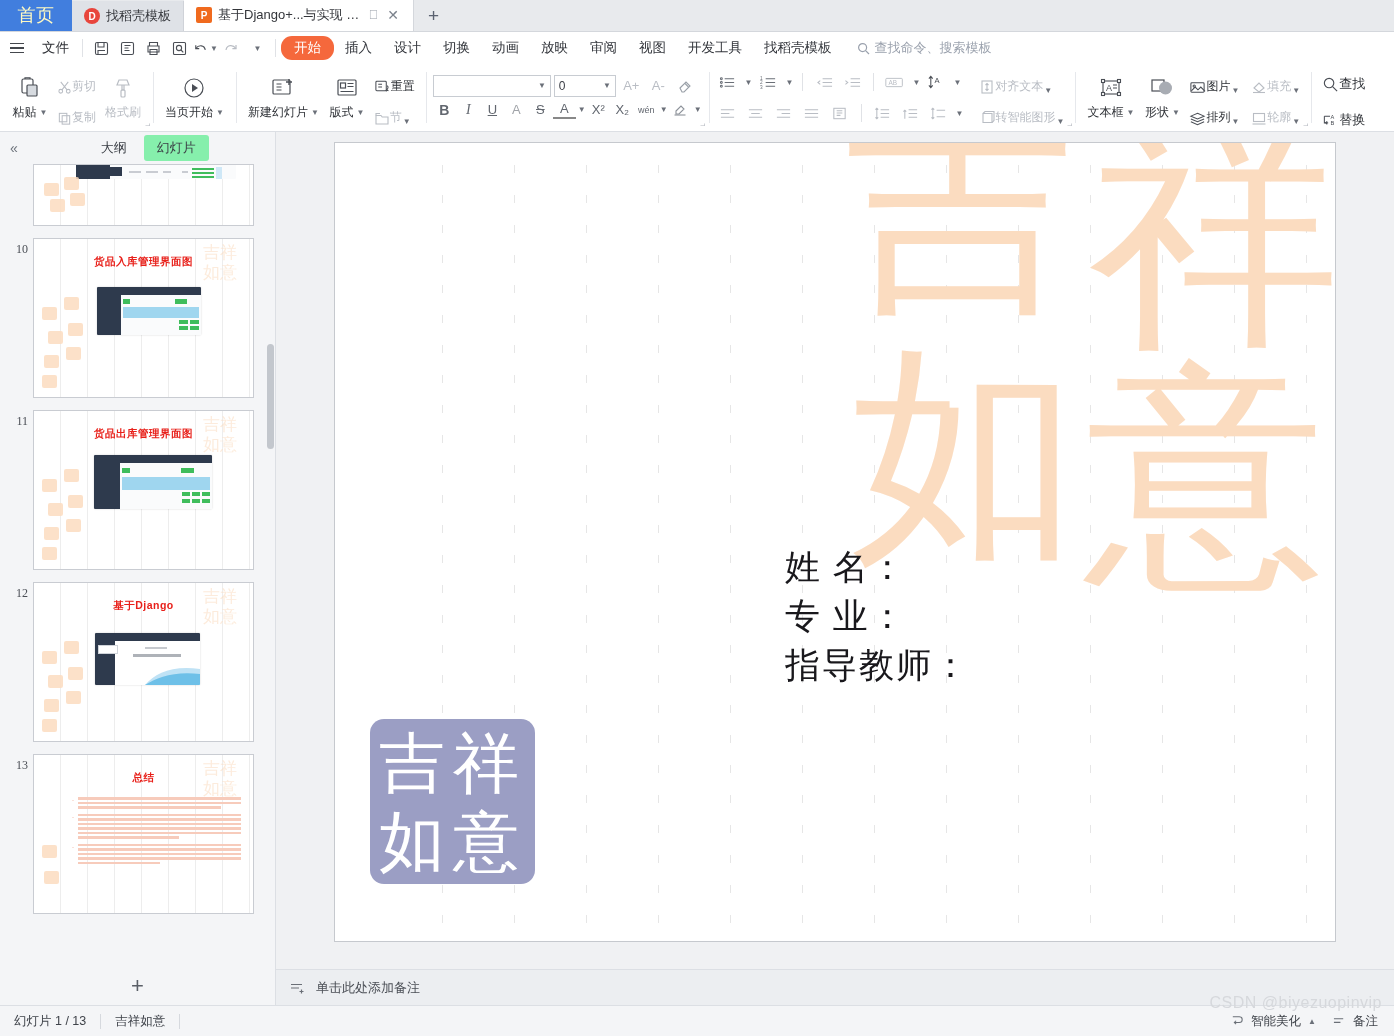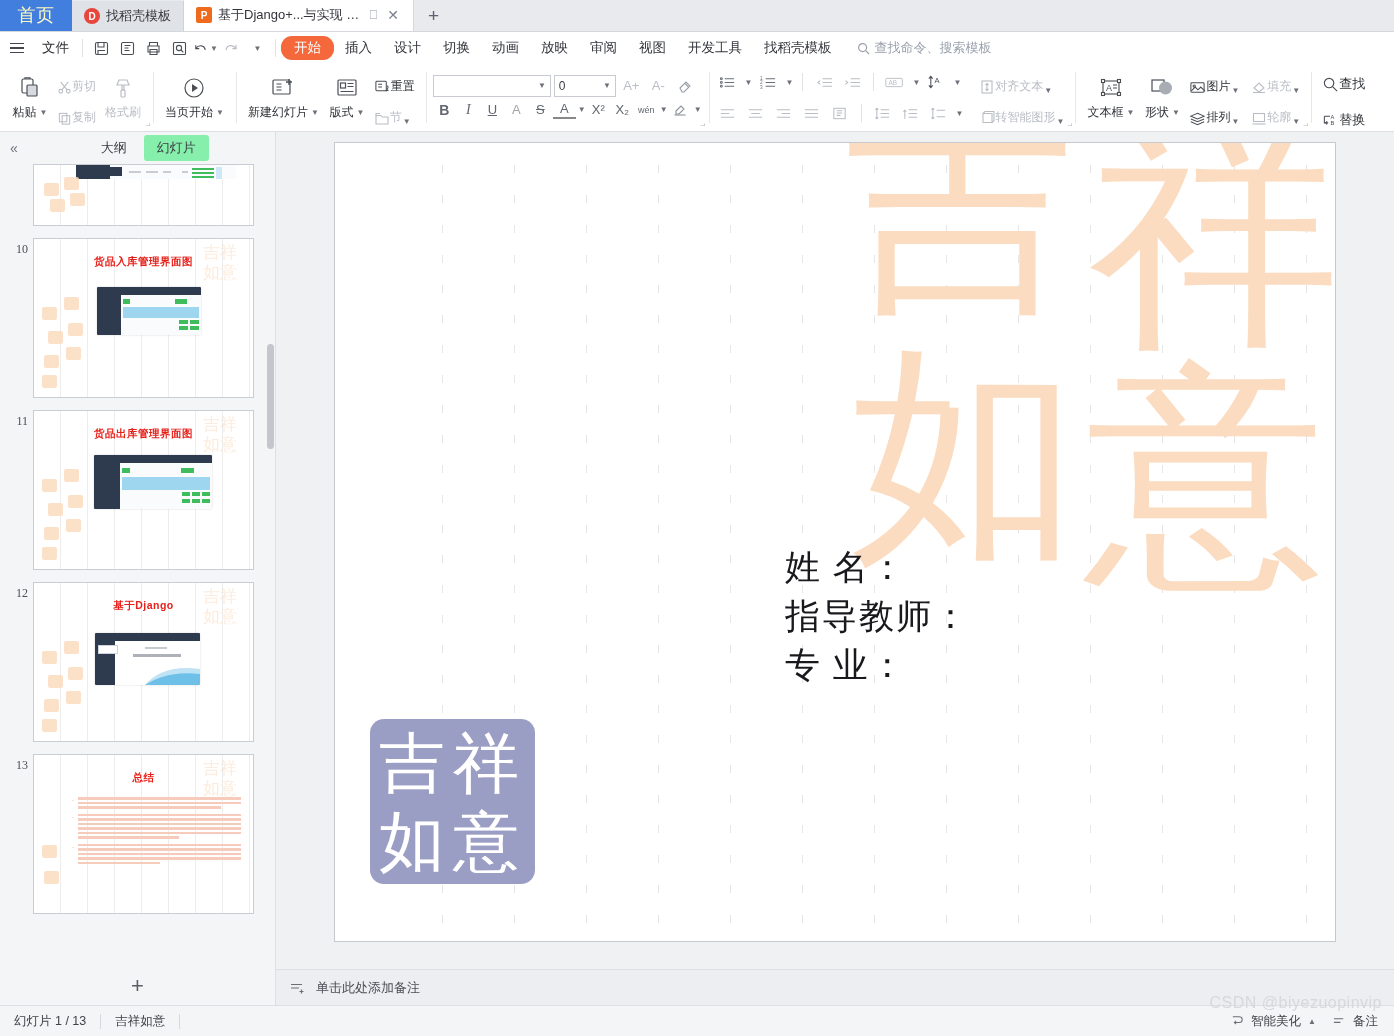--- a/index.html
+++ b/index.html
@@ -848,22 +848,22 @@
           <svg class="wm-big" viewBox="0 0 540 560">
             <text x="10" y="175" font-size="230" fill="#fbdcc0" font-family="'Liberation Serif','DejaVu Serif',serif">吉</text>
             <text x="255" y="205" font-size="250" fill="#fbdcc0" font-family="'Liberation Serif','DejaVu Serif',serif">祥</text>
             <text x="15" y="420" font-size="230" fill="#fbdcc0" font-family="'Liberation Serif','DejaVu Serif',serif">如</text>
             <text x="250" y="445" font-size="240" fill="#fbdcc0" font-family="'Liberation Serif','DejaVu Serif',serif">意</text>
           </svg>
 
 
           <div class="slide-info">
             <div>姓 名：</div>
+            <div>专 业：</div>
             <div>指导教师：</div>
-            <div>专 业：</div>
           </div>
 
           <svg class="seal" viewBox="0 0 175 175">
             <rect x="5" y="5" width="165" height="165" rx="14" fill="#9b9ec4"></rect>
             <text x="14" y="72" font-size="66" fill="#ffffff" font-family="'Liberation Serif','DejaVu Serif',serif">吉</text>
             <text x="88" y="72" font-size="66" fill="#ffffff" font-family="'Liberation Serif','DejaVu Serif',serif">祥</text>
             <text x="14" y="150" font-size="66" fill="#ffffff" font-family="'Liberation Serif','DejaVu Serif',serif">如</text>
             <text x="88" y="150" font-size="66" fill="#ffffff" font-family="'Liberation Serif','DejaVu Serif',serif">意</text>
           </svg>
         </div>

